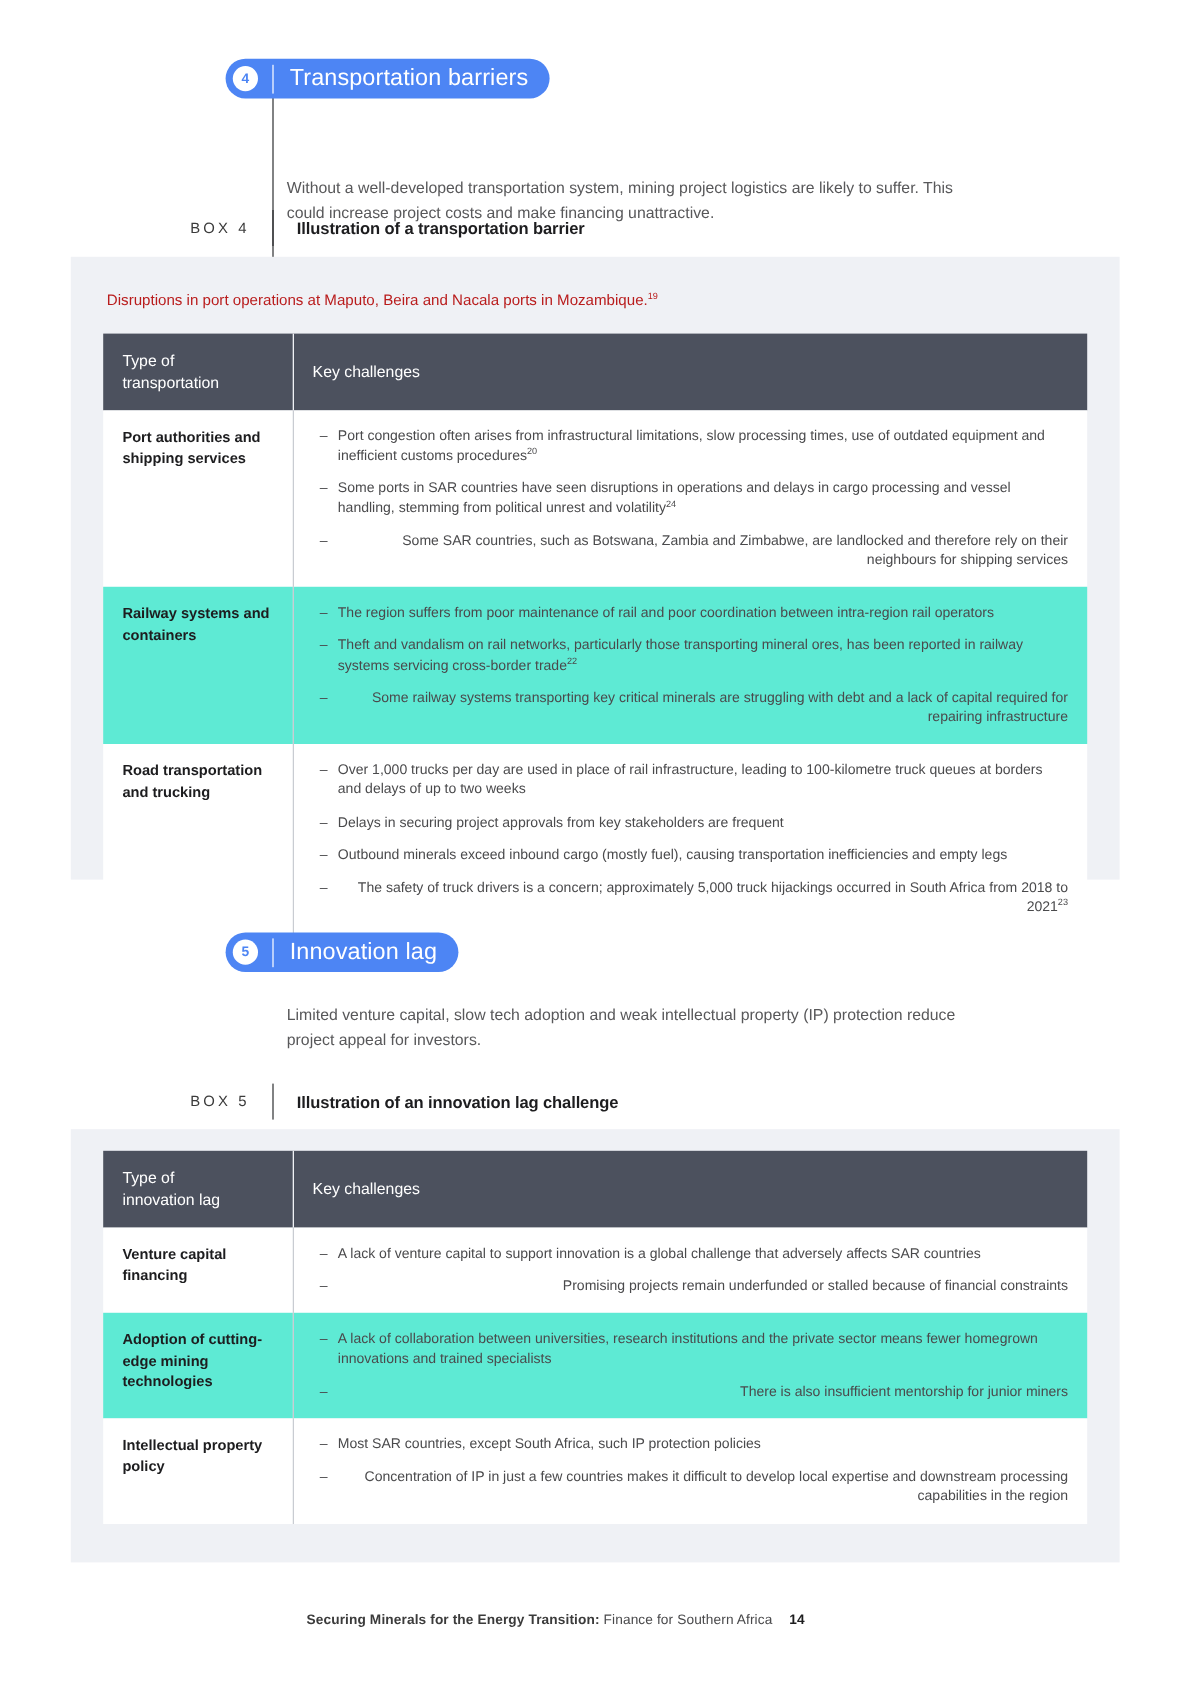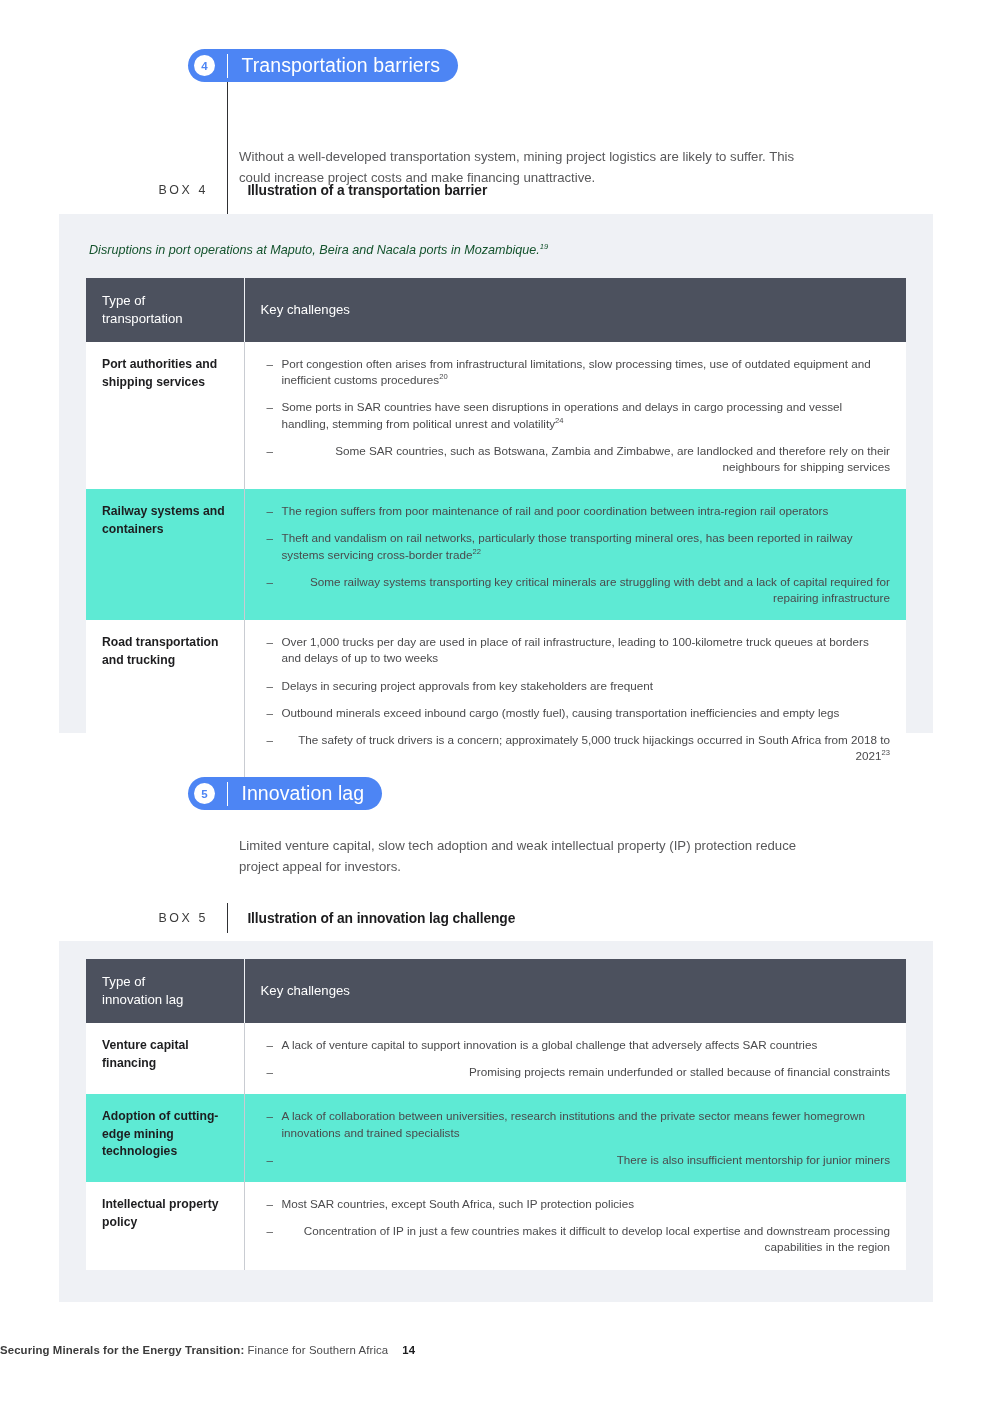--- a/index.html
+++ b/index.html
@@ -101,23 +101,22 @@
   
   .panel {
     position: absolute;
     left: 59px;
     width: 874px;
     background: #eff1f5;
   }
   .panel-lead {
     font-size: 12.6px;
     line-height: 19px;
-    color: #14532d;
+    color: #b91c1c;
     padding: 27px 30px 0 30px;
-    font-style: italic;
   }
 
   
   .tbl {
     margin: 18px 27px 0 27px;
     border-collapse: collapse;
     width: 820px;
     table-layout: fixed;
   }
   .tbl th {
@@ -163,21 +162,21 @@
     color: #4a4a4c;
   }
   sup { font-size: 7.6px; vertical-align: super; line-height: 0; }
 
   
   .footer {
     position: absolute;
     left: 0; right: 0;
     bottom: 47px;
     padding-right: 66px;
-    text-align: left;
+    text-align: center;
     font-size: 11.4px;
     color: #4a4a4c;
     letter-spacing: 0.1px;
   }
   .footer .strong { font-weight: bold; color: #3b3b3b; }
   .footer .pnum { font-weight: bold; color: #1d1d1f; margin-left: 14px; }
 </style>
 </head>
 <body>
 

